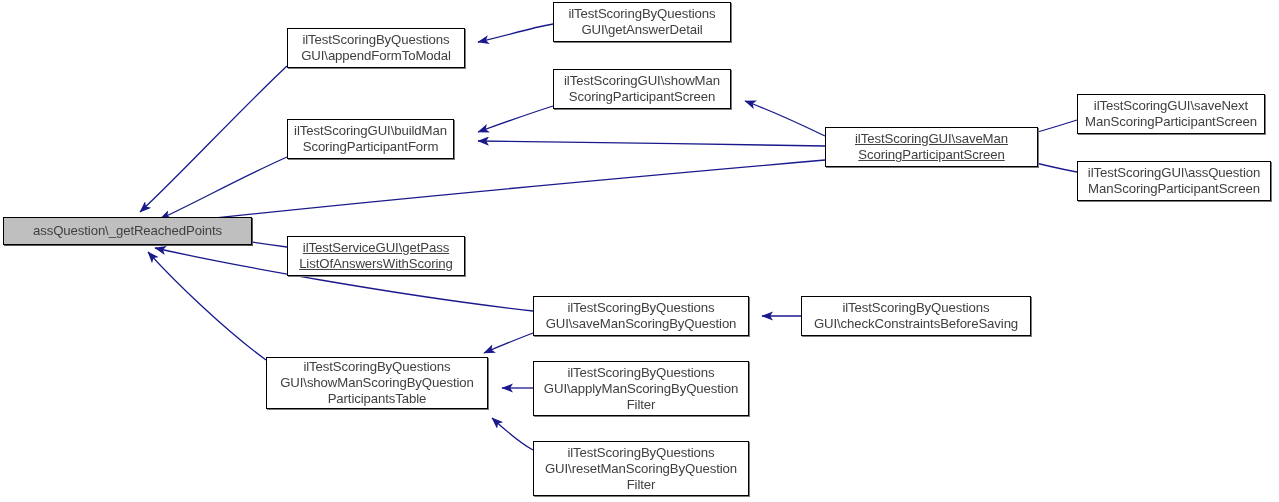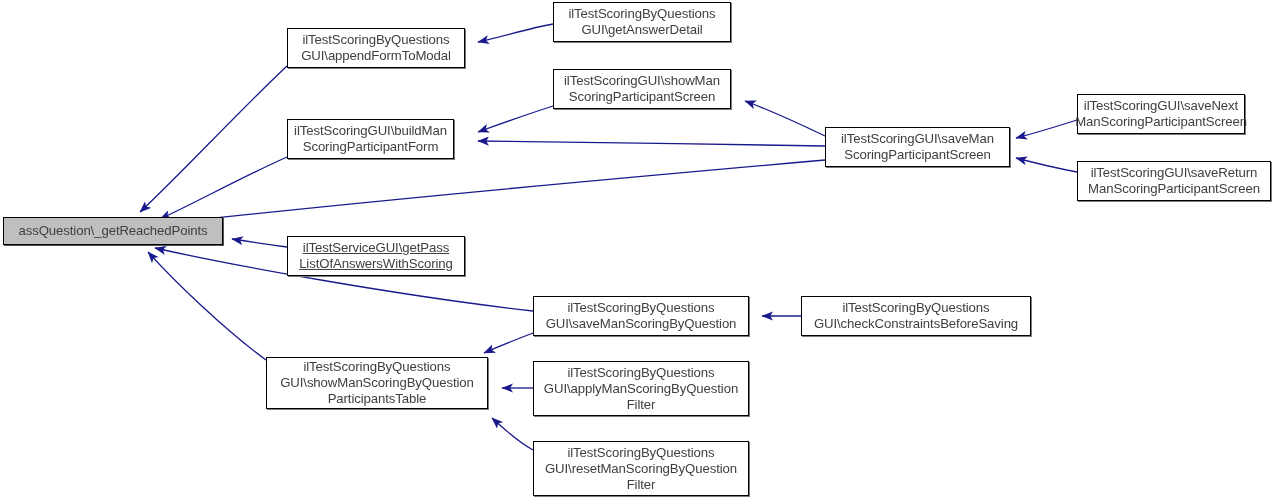--- a/index.html
+++ b/index.html
@@ -70,34 +70,34 @@
         <path d="M 533,311 C 400,296 230,265 155,248" fill="none" stroke="#19198c" stroke-width="1.3" marker-end="url(#arrowhead)"></path>
         <path d="M 801,316 C 790,316 775,316 762,316" fill="none" stroke="#19198c" stroke-width="1.3" marker-end="url(#arrowhead)"></path>
         <path d="M 266,360 C 225,330 175,282 148,252" fill="none" stroke="#19198c" stroke-width="1.3" marker-end="url(#arrowhead)"></path>
         <path d="M 533,333 C 520,338 500,346 484,353" fill="none" stroke="#19198c" stroke-width="1.3" marker-end="url(#arrowhead)"></path>
         <path d="M 533,388 C 522,388 512,388 502,388" fill="none" stroke="#19198c" stroke-width="1.3" marker-end="url(#arrowhead)"></path>
         <path d="M 533,450 C 520,443 505,430 492,418" fill="none" stroke="#19198c" stroke-width="1.3" marker-end="url(#arrowhead)"></path>
       </g>
   </svg>
 
   <div id="nodes">
-      <div class="node current" style="left: 3px; top: 217px; width: 220px; height: 28px; box-shadow: rgb(85, 85, 85) 1px 1px 0px 0px;">assQuestion\_getReachedPoints</div>
+      <div class="node current" style="left: 3px; top: 217px; width: 249px; height: 28px; box-shadow: rgb(85, 85, 85) 1px 1px 0px 0px;">assQuestion\_getReachedPoints</div>
       <div class="node" style="left: 287px; top: 28px; width: 178px; height: 40px;">ilTestScoringByQuestions
 GUI\appendFormToModal</div>
       <div class="node" style="left: 553px; top: 2px; width: 178px; height: 40px;">ilTestScoringByQuestions
 GUI\getAnswerDetail</div>
       <div class="node" style="left: 553px; top: 69px; width: 178px; height: 40px;">ilTestScoringGUI\showMan
 ScoringParticipantScreen</div>
       <div class="node" style="left: 287px; top: 119px; width: 167px; height: 40px;">ilTestScoringGUI\buildMan
 ScoringParticipantForm</div>
-      <div class="node" style="left: 825px; top: 127px; width: 185px; height: 40px;">ilTestScoringGUI\saveMan
+      <div class="node" style="left: 825px; top: 127px; width: 213px; height: 40px; text-decoration: underline;">ilTestScoringGUI\saveMan
 ScoringParticipantScreen</div>
-      <div class="node" style="left: 1077px; top: 94px; width: 168px; height: 40px;">ilTestScoringGUI\saveNext
+      <div class="node" style="left: 1077px; top: 94px; width: 188px; height: 40px;">ilTestScoringGUI\saveNext
 ManScoringParticipantScreen</div>
-      <div class="node" style="left: 1077px; top: 161px; width: 194px; height: 40px;">ilTestScoringGUI\saveReturn
+      <div class="node" style="left: 1077px; top: 161px; width: 194px; height: 40px;">ilTestScoringGUI\assQuestion
 ManScoringParticipantScreen</div>
       <div class="node" style="left: 287px; top: 236px; width: 178px; height: 40px; text-decoration: underline;">ilTestServiceGUI\getPass
 ListOfAnswersWithScoring</div>
       <div class="node" style="left: 533px; top: 296px; width: 216px; height: 40px;">ilTestScoringByQuestions
 GUI\saveManScoringByQuestion</div>
       <div class="node" style="left: 801px; top: 296px; width: 230px; height: 40px;">ilTestScoringByQuestions
 GUI\checkConstraintsBeforeSaving</div>
       <div class="node" style="left: 266px; top: 357px; width: 222px; height: 52px;">ilTestScoringByQuestions
 GUI\showManScoringByQuestion
 ParticipantsTable</div>

